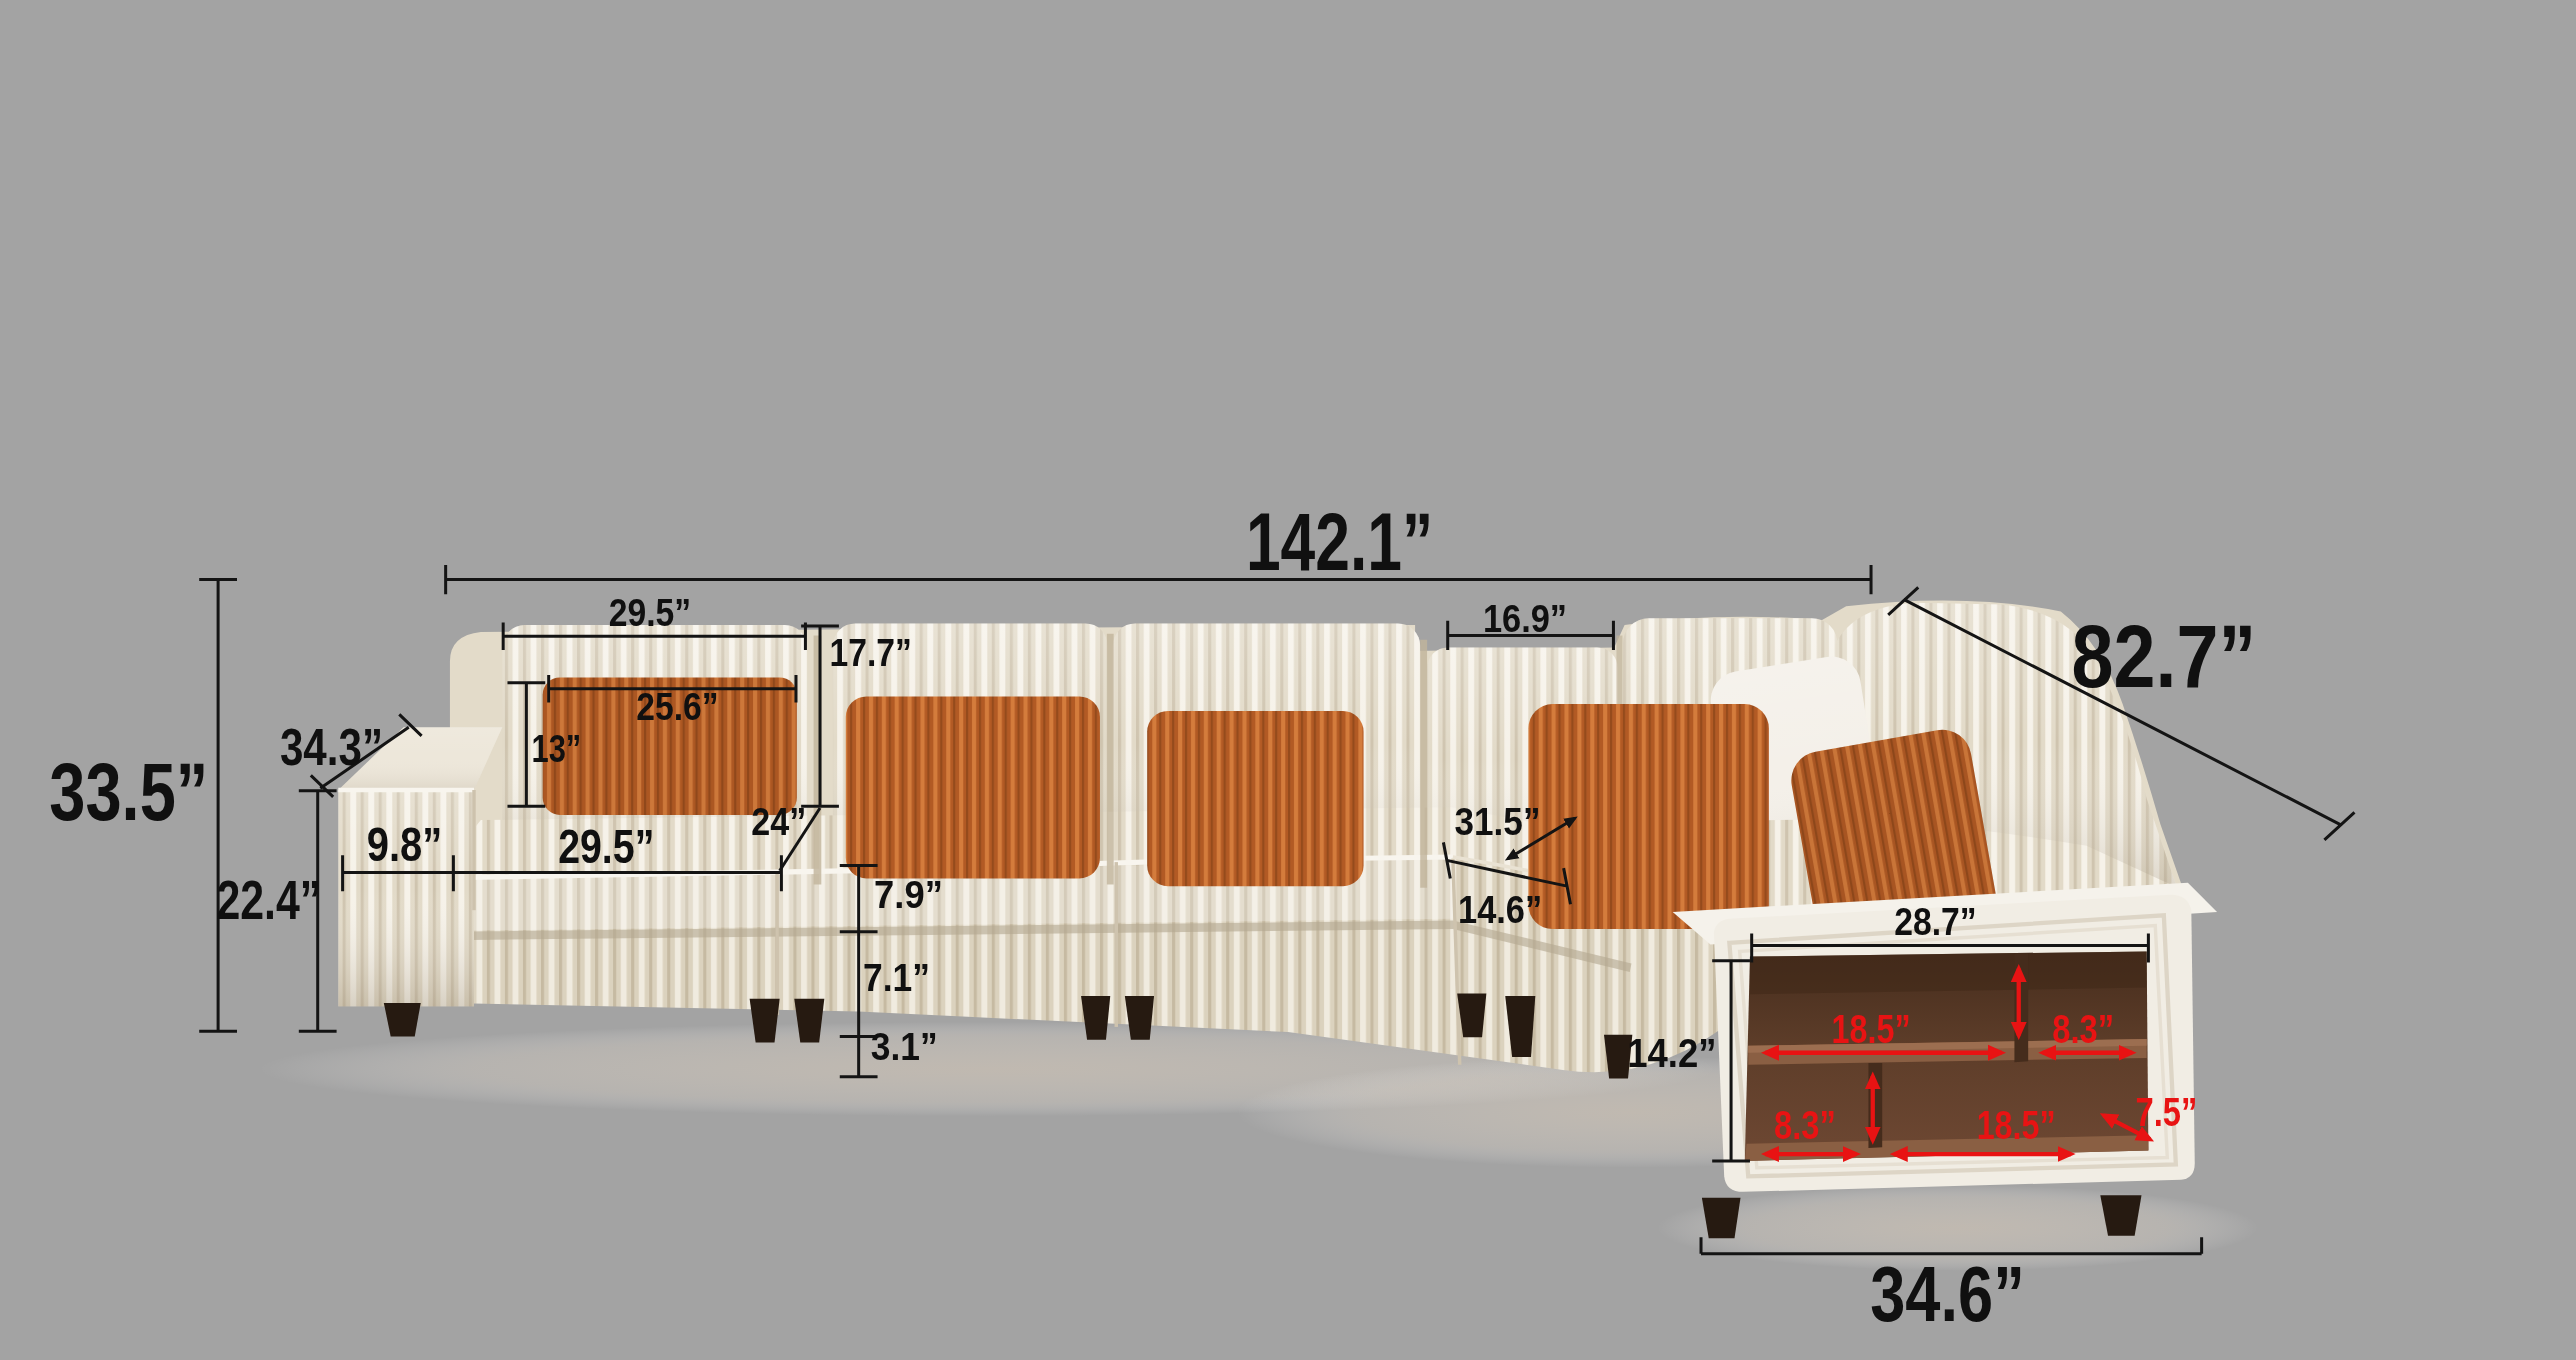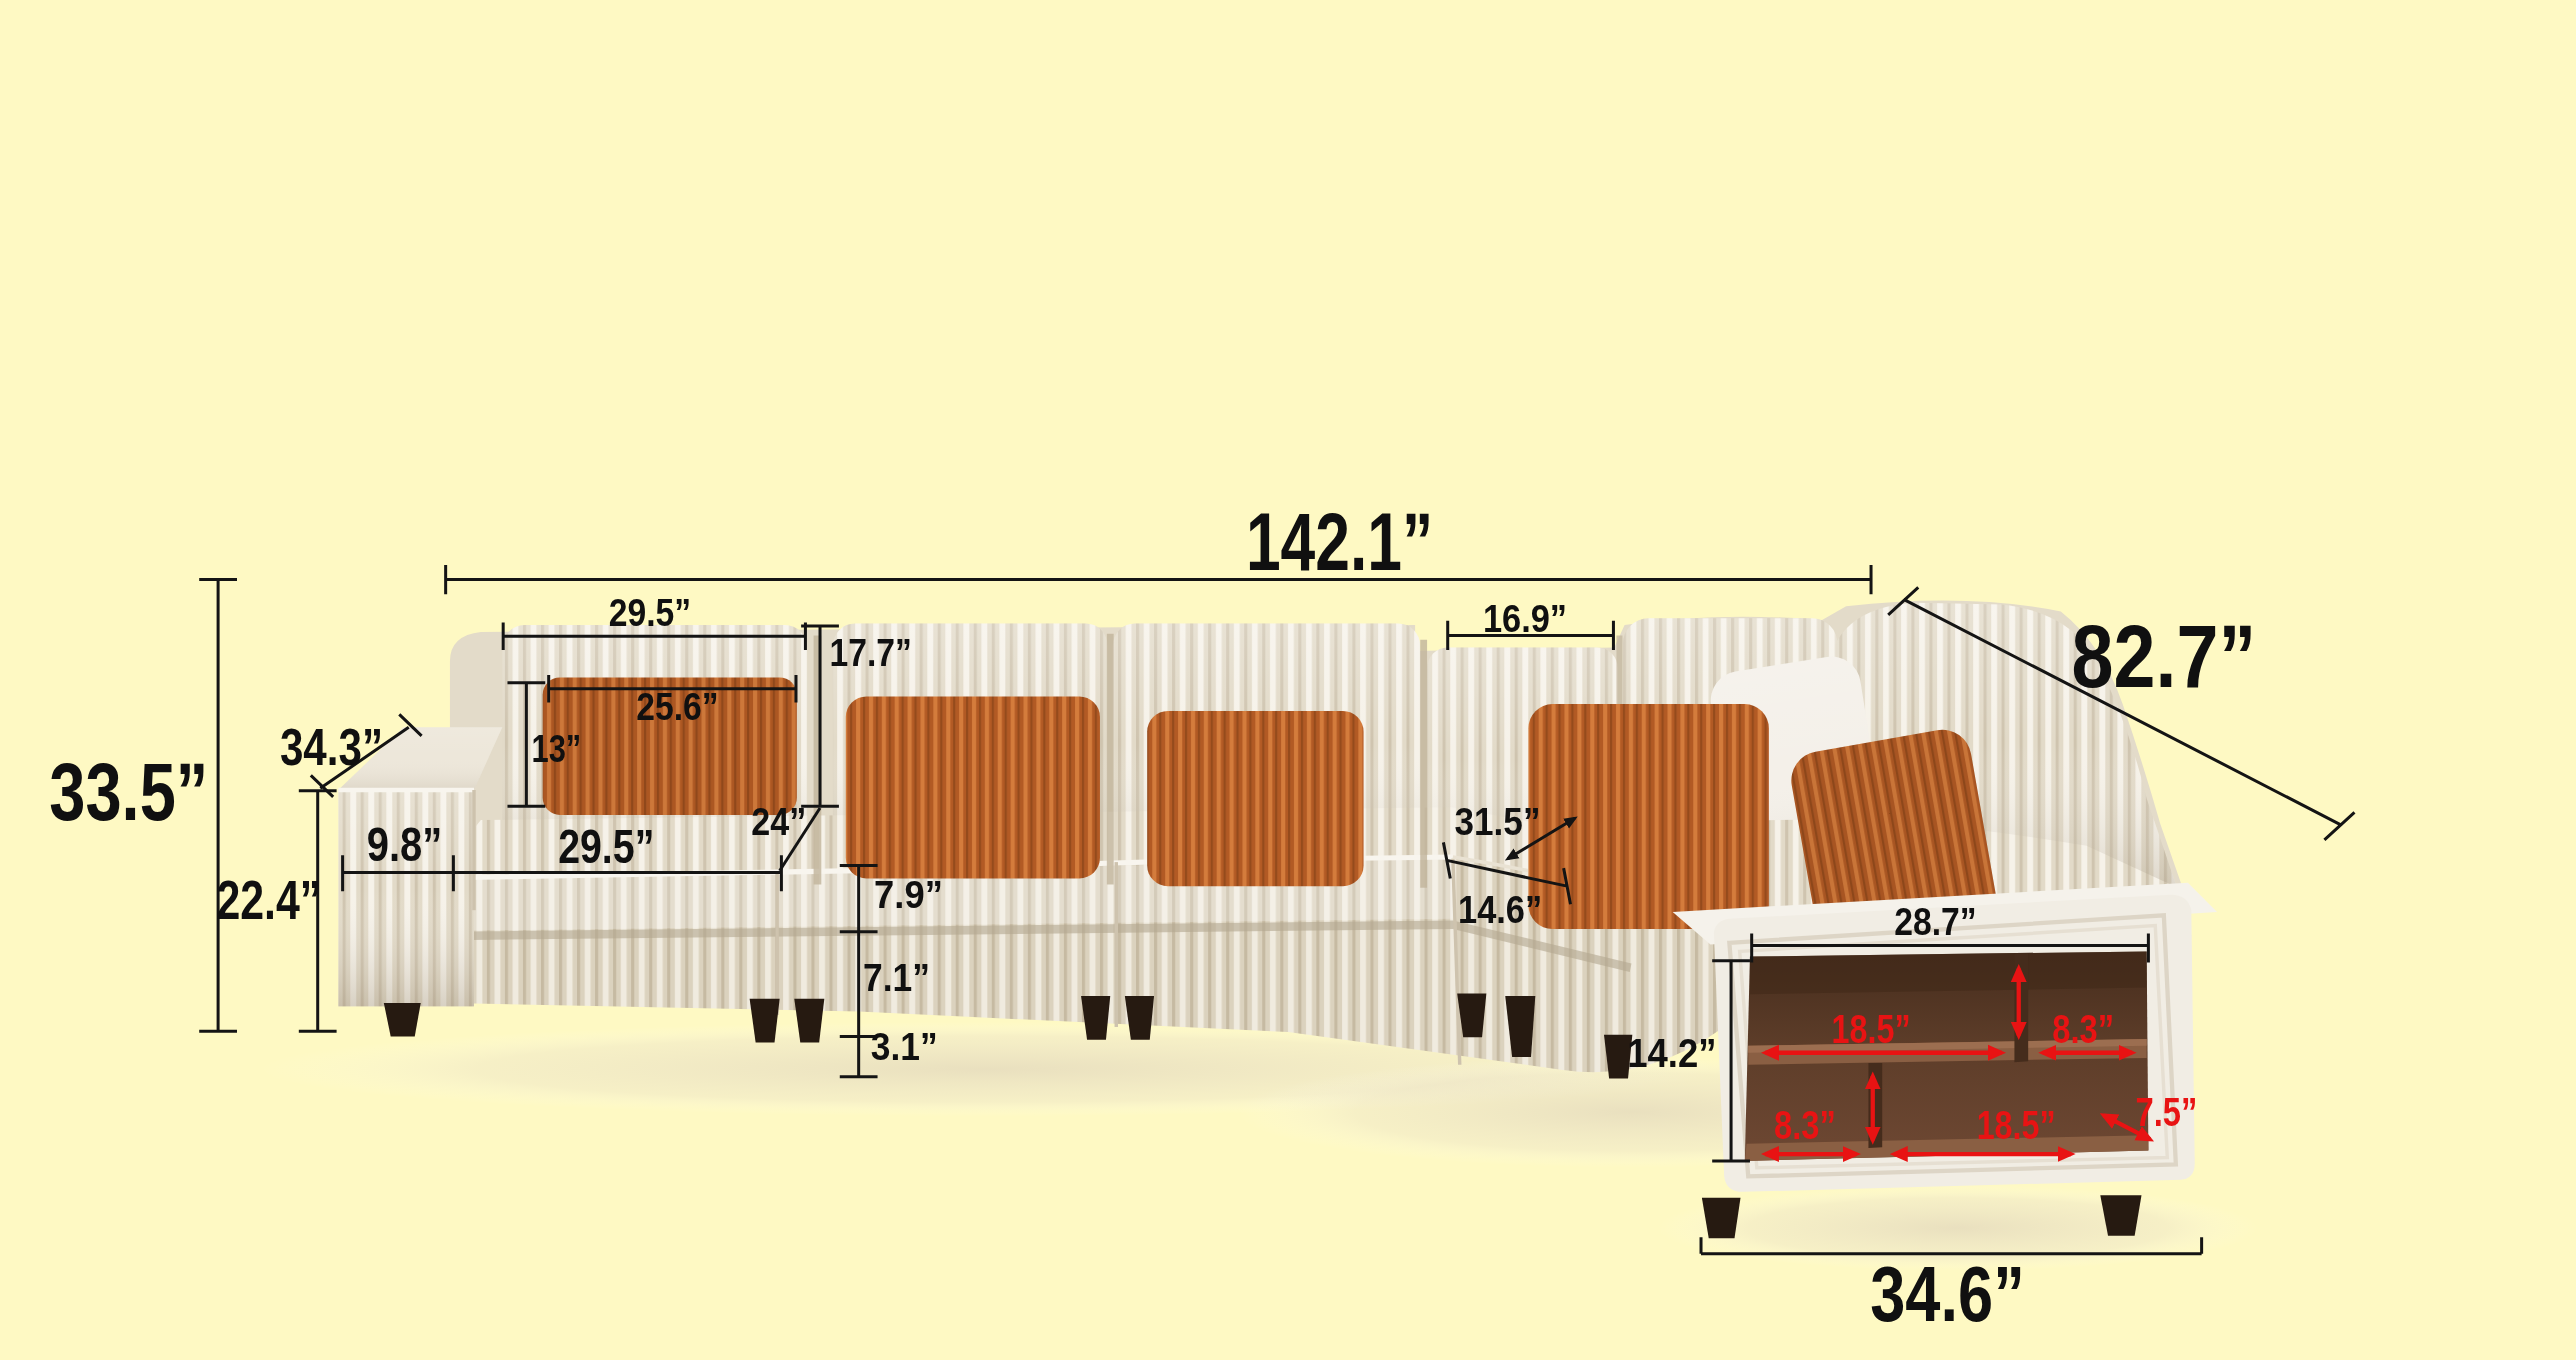--- a/index.html
+++ b/index.html
@@ -1,16 +1,16 @@
 <!DOCTYPE html>
 <html style="font-size:13.7px"><head>
 <meta charset="utf-8">
 <style>
 html,body{margin:0;padding:0;background:#ffffff;}
-#page{position:relative;width:2576px;height:1361px;background:#fef9c3;overflow:hidden;
+#page{position:relative;width:2576px;height:1361px;background:#a3a3a3;overflow:hidden;
 font-family:"Liberation Sans", sans-serif;}
 svg{position:absolute;left:0;top:0;}
 text{font-family:"Liberation Sans", sans-serif;font-weight:bold;}
 </style>
 </head>
 <body>
 <div id="page">
 <svg width="2576" height="1361" viewBox="0 0 3000 1585">
 <defs>
 <pattern id="cordC" width="21" height="40" patternUnits="userSpaceOnUse">

